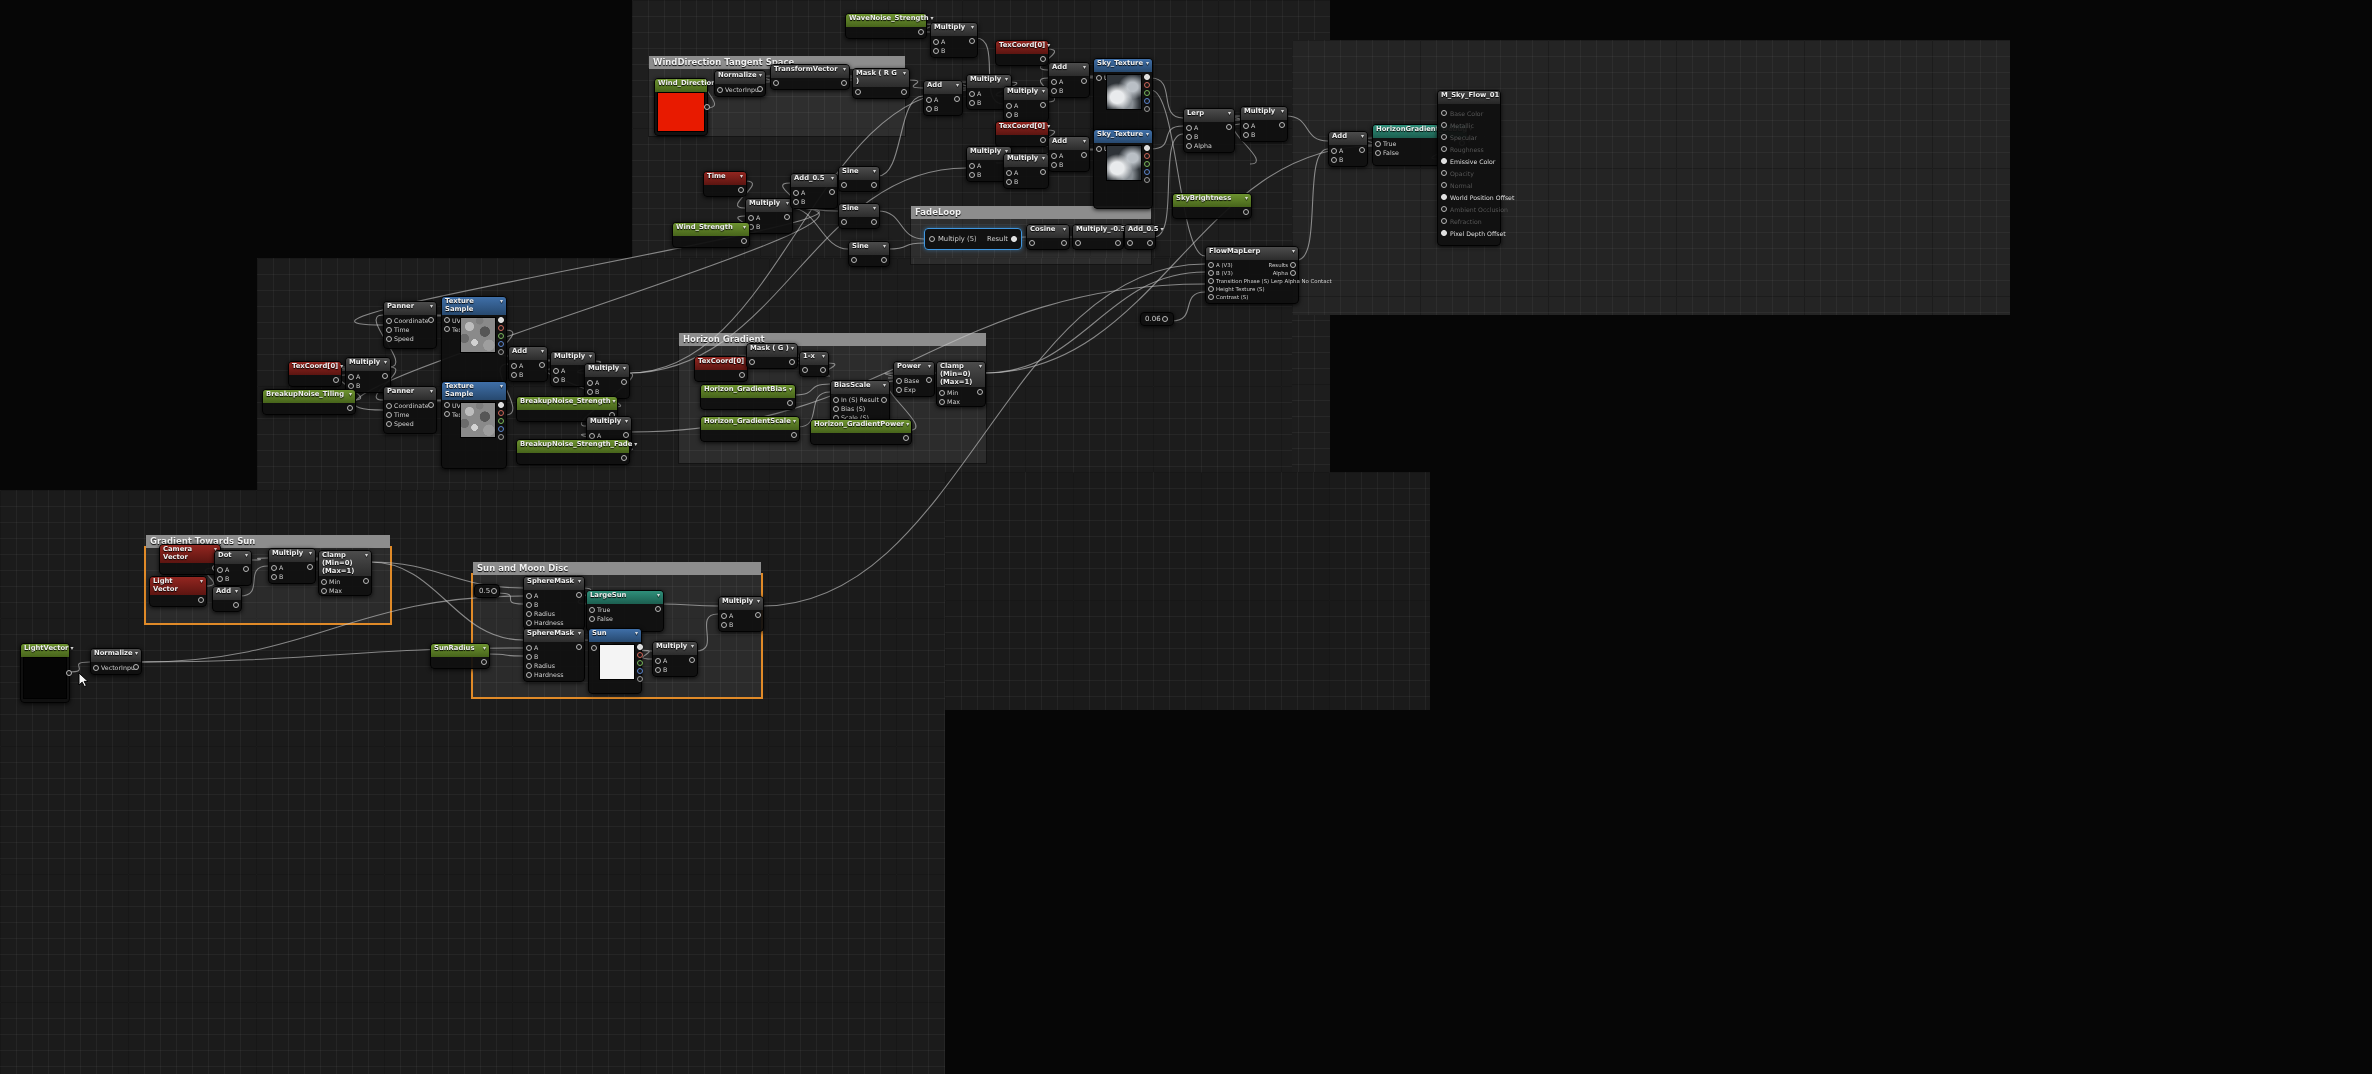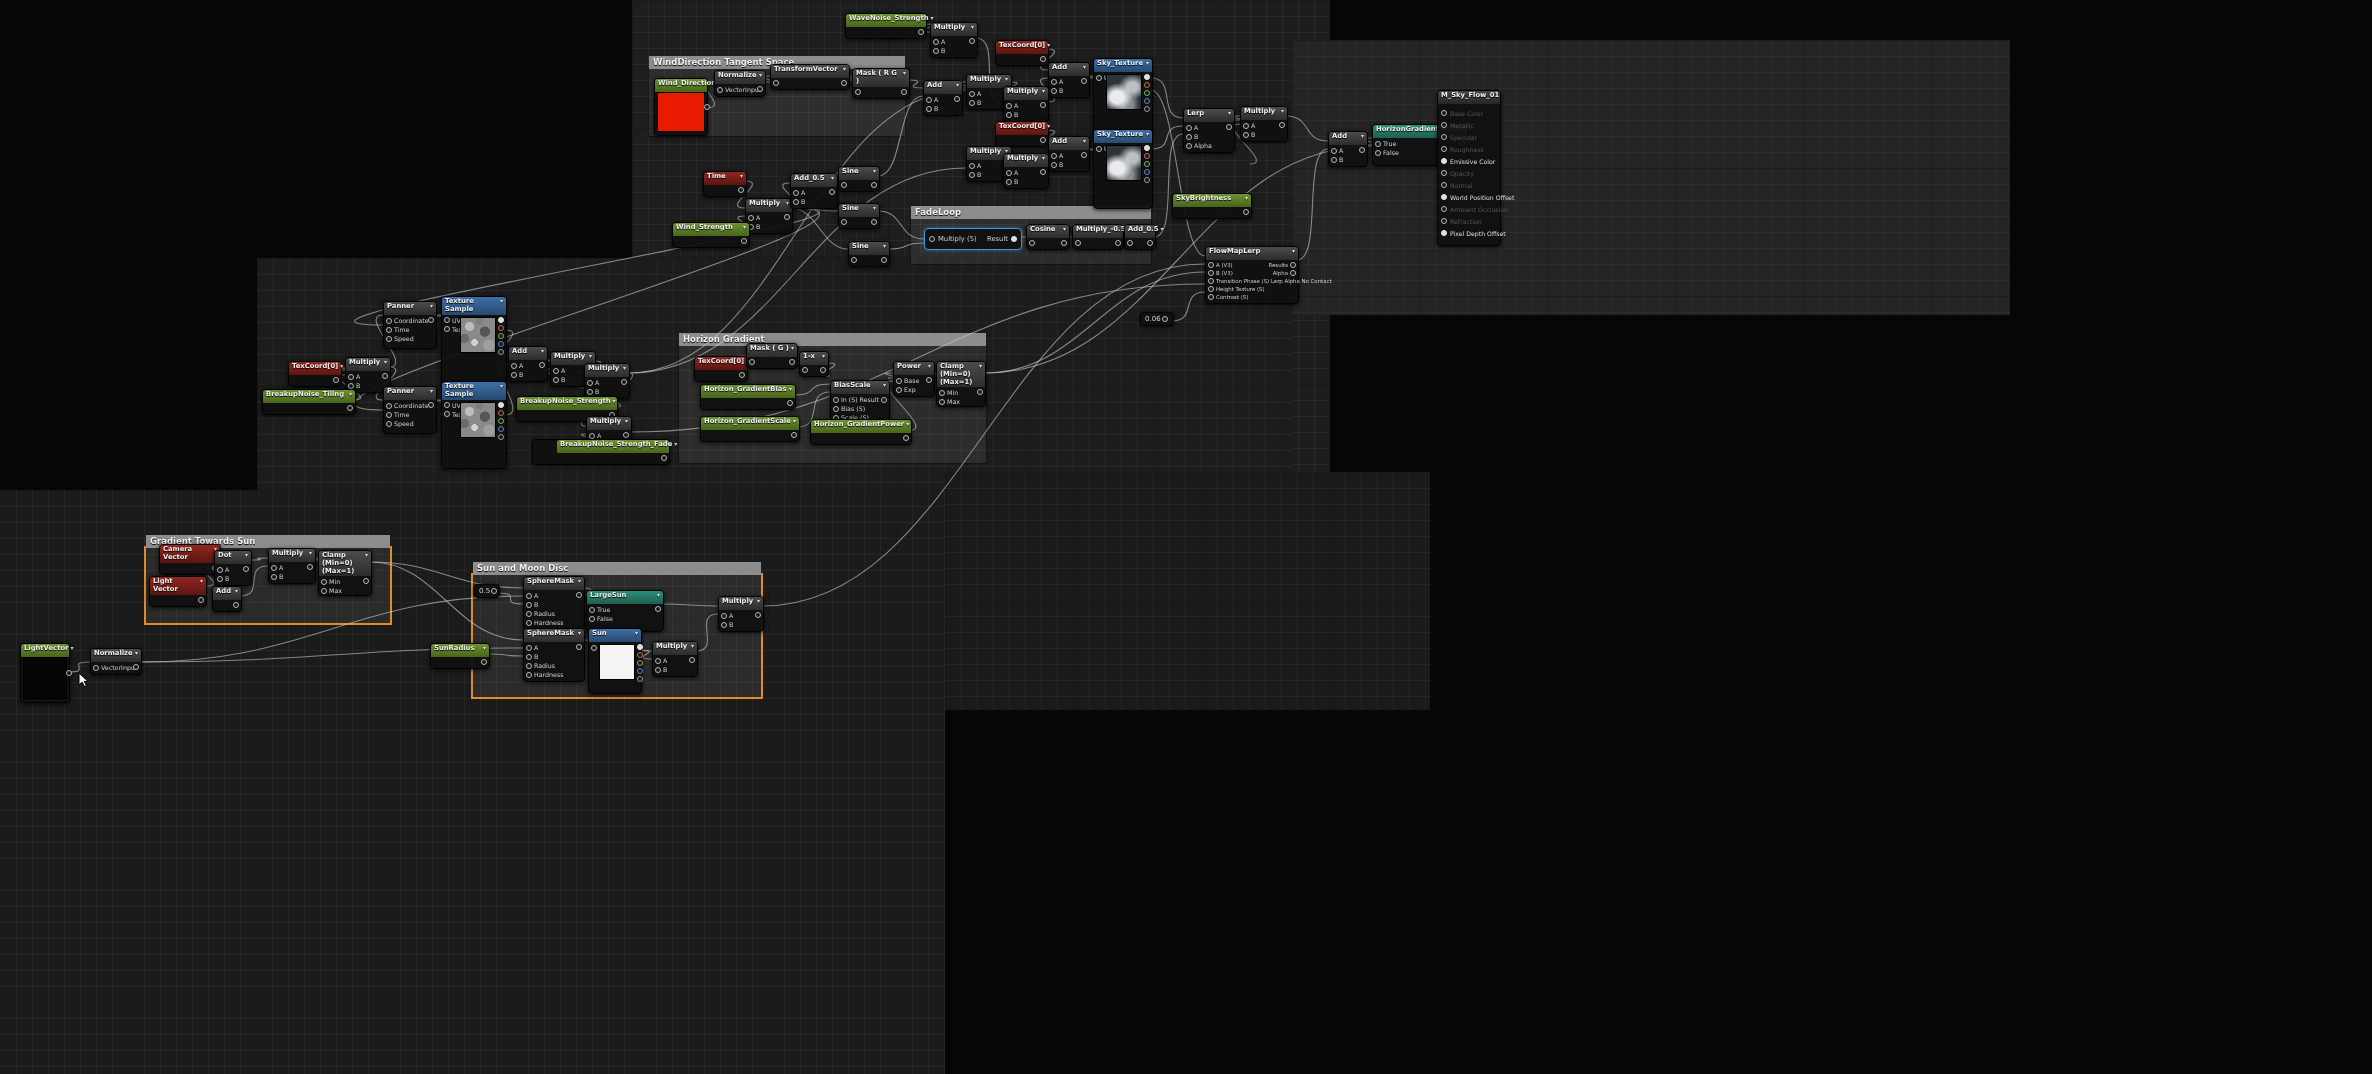--- a/index.html
+++ b/index.html
@@ -1201,21 +1201,21 @@
             <span>B</span>
           </div>
         </div>
         <div class="col outs">
           <div class="pin-row">
             <span class="pin "></span>
           </div>
         </div>
       </div>
     </div>
-    <div class="node param" style="left: 532px; top: 439px; width: 112px; padding-left: 24px;">
+    <div class="node param" style="left: 516px; top: 439px; width: 112px;">
       <div class="node-header">
         <span>BreakupNoise_Strength_Fade</span>
         <span class="caret">▾</span>
       </div>
       <div class="node-body">
         <div class="col"></div>
         <div class="col outs">
           <div class="pin-row">
             <span class="pin "></span>
           </div>

